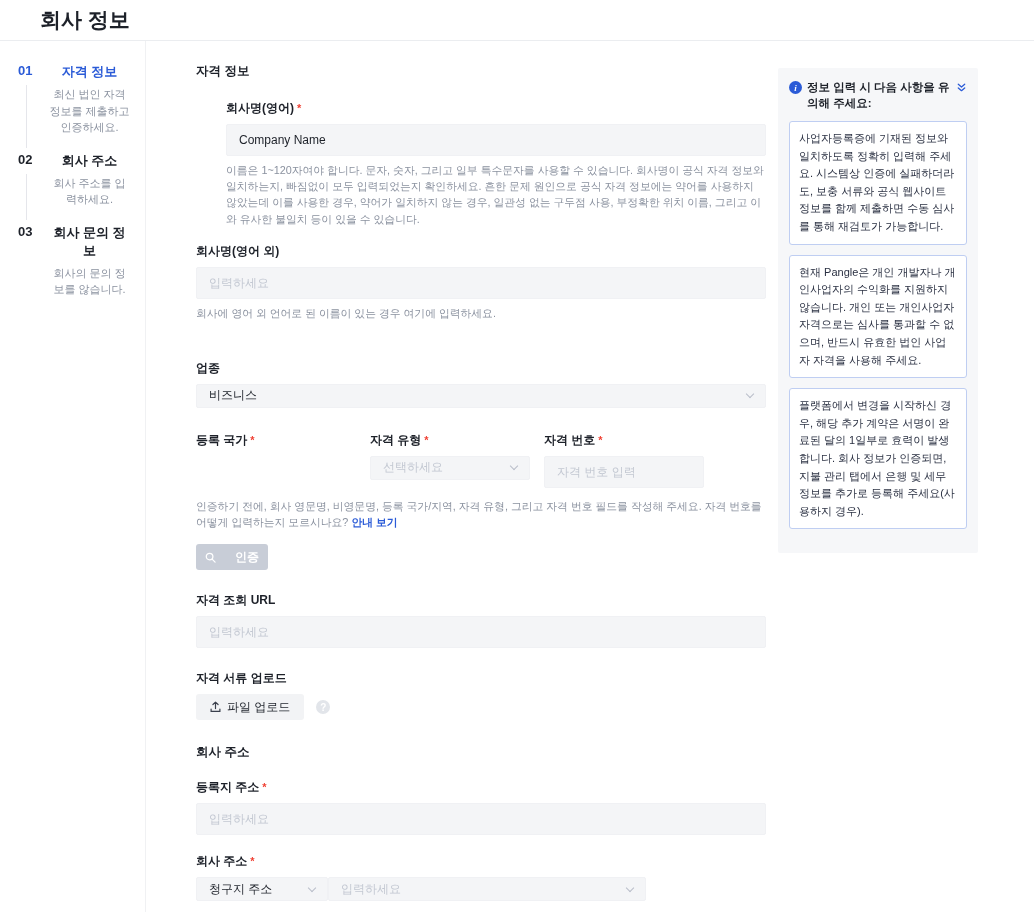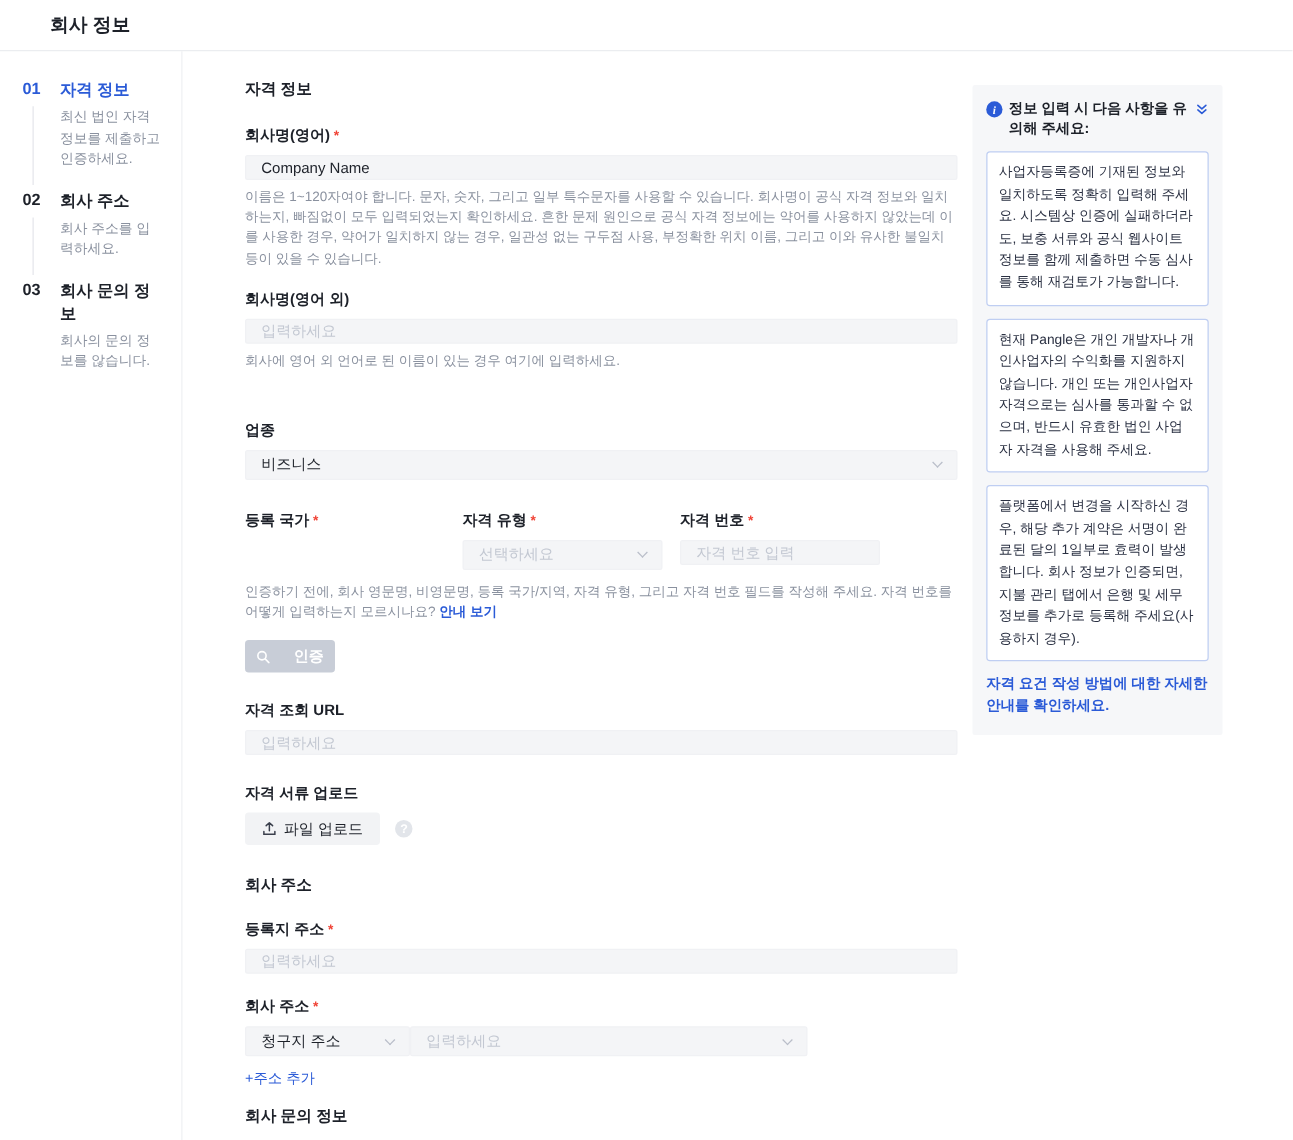--- a/index.html
+++ b/index.html
@@ -2,38 +2,38 @@
 <html><head>
 <meta charset="utf-8">
 <style>
   * { margin:0; padding:0; box-sizing:border-box; }
   html,body { width:1034px; height:912px; background:#fff; overflow:hidden;
     font-family:"Liberation Sans","DejaVu Sans",sans-serif; color:#1d2129; }
 
   
   .top-header { position:absolute; left:0; top:0; width:1034px; height:41px;
     background:#fff; border-bottom:1px solid #ebedf0; display:flex; align-items:center; padding-left:40px; }
-  .top-header h1 { font-size:15px; font-weight:bold; color:#1d2129; }
+  .top-header h1 { font-size:21px; font-weight:bold; color:#1d2129; }
 
   
   .sidebar { position:absolute; left:0; top:41px; width:146px; height:871px;
-    border-right:1px solid #f0f1f3; padding:22px 14px 0 18px; }
+    border-right:1px solid #f0f1f3; padding:22px 14px 0 18px;text-align:center; }
   .step { position:relative; padding-left:30px; margin-bottom:16px; }
   .step .connector { position:absolute; left:8px; top:22px; bottom:-12px; width:1px; background:#e5e6eb; }
   .step-num { position:absolute; left:0; top:0; font-size:13px; font-weight:bold; color:#1d2129; }
   .step-title { font-size:13px; font-weight:bold; color:#1d2129; margin-bottom:5px; }
   .step.active .step-num, .step.active .step-title { color:#2b5bd7; }
   .step-desc { font-size:11px; color:#8a919f; line-height:1.5; }
 
   
   .main { position:absolute; left:196px; top:41px; width:570px; height:871px; padding-top:22px; }
   .section-title { font-size:12.5px; font-weight:bold; margin-bottom:20px; }
   .field-label { font-size:12px; font-weight:bold; margin-bottom:7px; }
   .req { color:#f04134; margin-left:3px; font-size:11px; }
-  .inp { width:100%; height:20px; background:#f4f5f7; border:1px solid #f0f1f4; border-radius:2px;
+  .inp { width:100%; height:32px; background:#f4f5f7; border:1px solid #f0f1f4; border-radius:2px;
     padding:0 12px; font-size:12px; color:#1d2129; font-family:inherit; outline:none; }
   .inp::placeholder { color:#c3c8d2; }
   .sel { height:24px; background:#f4f5f7; border:1px solid #f0f1f4; border-radius:2px;
     display:flex; align-items:center; padding:0 12px; font-size:12px; cursor:pointer; position:relative; }
   .sel .sel-text { flex:1; white-space:nowrap; overflow:hidden; }
   .sel .sel-text.ph { color:#c3c8d2; }
   .chev { width:6px; height:6px; border-right:1.3px solid #b9bec9; border-bottom:1.3px solid #b9bec9;
     transform:rotate(45deg); margin-top:-3px; flex:none; }
   .help-text { font-size:10.8px; color:#8a919f; line-height:1.5; }
   .fgroup { margin-bottom:18px; }
@@ -89,21 +89,21 @@
     <span class="step-num">03</span>
     <div class="step-title">회사 문의 정보</div>
     <div class="step-desc">회사의 문의 정보를 않습니다.</div>
   </div>
 </div>
 
 <div class="main">
 
   <div class="section-title">자격 정보</div>
 
-  <div class="fgroup" style="margin-bottom:16px;">
+  <div class="fgroup" style="margin-bottom:16px;margin-left:30px;">
     <div class="field-label"><span>회사명(영어)</span><span class="req">*</span></div>
     <input class="inp mb6" type="text" value="Company Name" style="">
     <div class="help-text">이름은 1~120자여야 합니다. 문자, 숫자, 그리고 일부 특수문자를 사용할 수 있습니다. 회사명이 공식 자격 정보와 일치하는지, 빠짐없이 모두 입력되었는지 확인하세요. 흔한 문제 원인으로 공식 자격 정보에는 약어를 사용하지 않았는데 이를 사용한 경우, 약어가 일치하지 않는 경우, 일관성 없는 구두점 사용, 부정확한 위치 이름, 그리고 이와 유사한 불일치 등이 있을 수 있습니다.</div>
   </div>
 
   <div class="fgroup">
     <div class="field-label">회사명(영어 외)</div>
     <input class="inp mb6" type="text" placeholder="입력하세요" style="">
     <div class="help-text">회사에 영어 외 언어로 된 이름이 있는 경우 여기에 입력하세요.</div>
   </div>
@@ -195,14 +195,13 @@
     <span class="info-ic">i</span>
     <div class="notice-title">정보 입력 시 다음 사항을 유의해 주세요:</div>
     <svg class="collapse-ic" width="11" height="11" viewBox="0 0 12 12" fill="none">
       <path d="M2.5 2.5 L6 5.5 L9.5 2.5" stroke="#2b5bd7" stroke-width="1.4" stroke-linecap="round" stroke-linejoin="round"></path>
       <path d="M2.5 6.5 L6 9.5 L9.5 6.5" stroke="#2b5bd7" stroke-width="1.4" stroke-linecap="round" stroke-linejoin="round"></path>
     </svg>
   </div>
   <div class="notice-box">사업자등록증에 기재된 정보와 일치하도록 정확히 입력해 주세요. 시스템상 인증에 실패하더라도, 보충 서류와 공식 웹사이트 정보를 함께 제출하면 수동 심사를 통해 재검토가 가능합니다.</div>
   <div class="notice-box">현재 Pangle은 개인 개발자나 개인사업자의 수익화를 지원하지 않습니다. 개인 또는 개인사업자 자격으로는 심사를 통과할 수 없으며, 반드시 유효한 법인 사업자 자격을 사용해 주세요.</div>
   <div class="notice-box">플랫폼에서 변경을 시작하신 경우, 해당 추가 계약은 서명이 완료된 달의 1일부로 효력이 발생합니다. 회사 정보가 인증되면, 지불 관리 탭에서 은행 및 세무 정보를 추가로 등록해 주세요(사용하지 경우).</div>
-  <div class="notice-link">자격 요건 작성 방법에 대한 자세한 안내를 확인하세요.</div>
 </div>
 
 </body></html>

